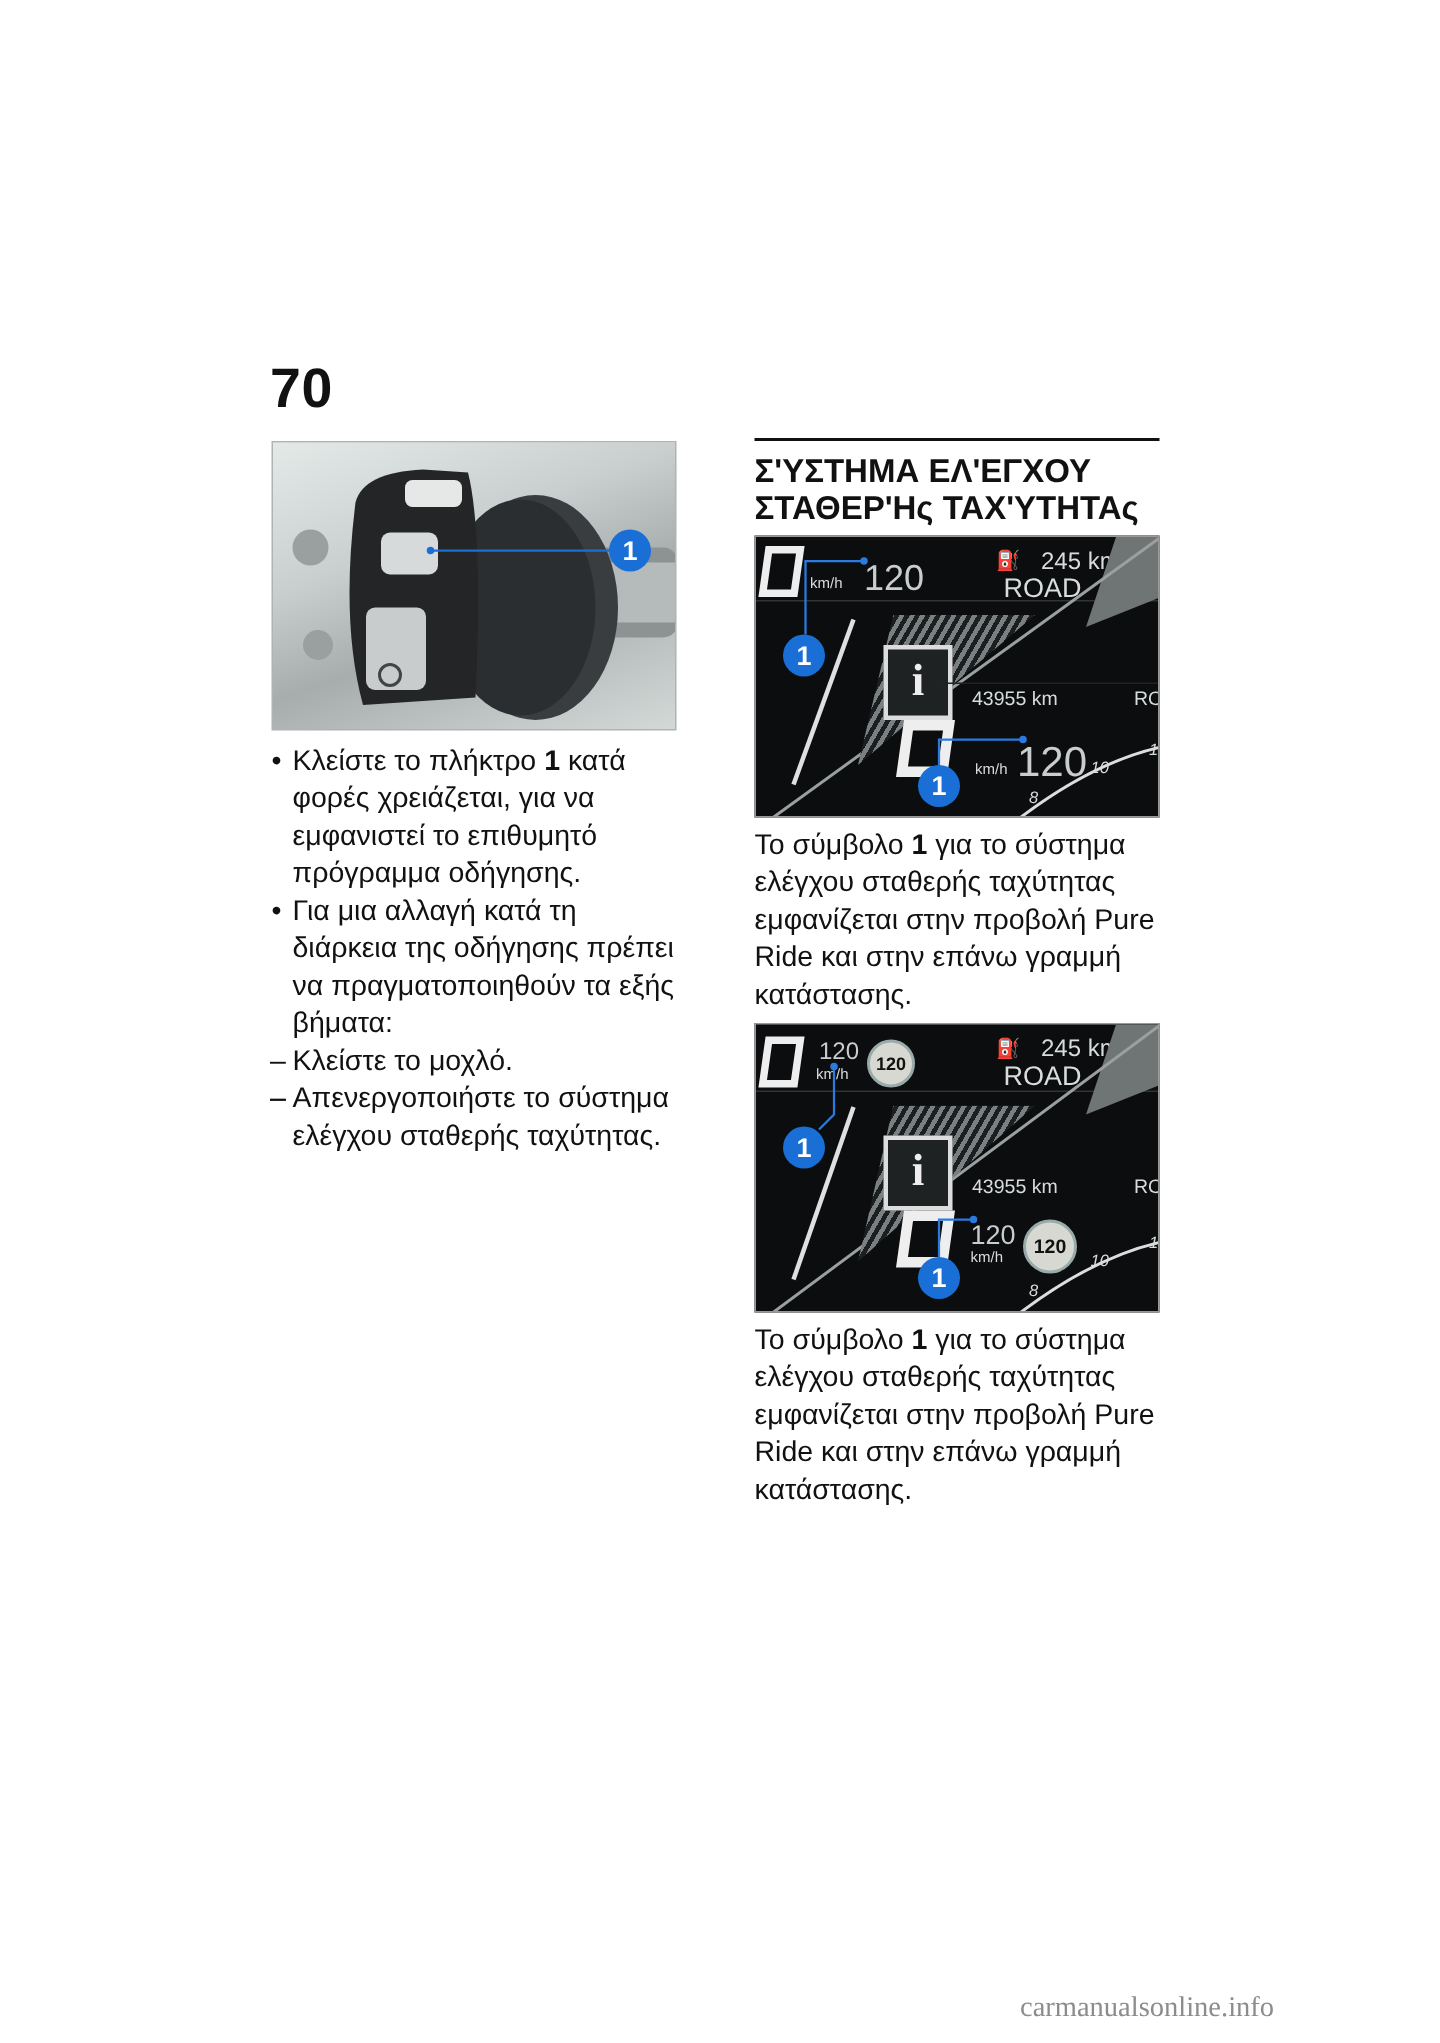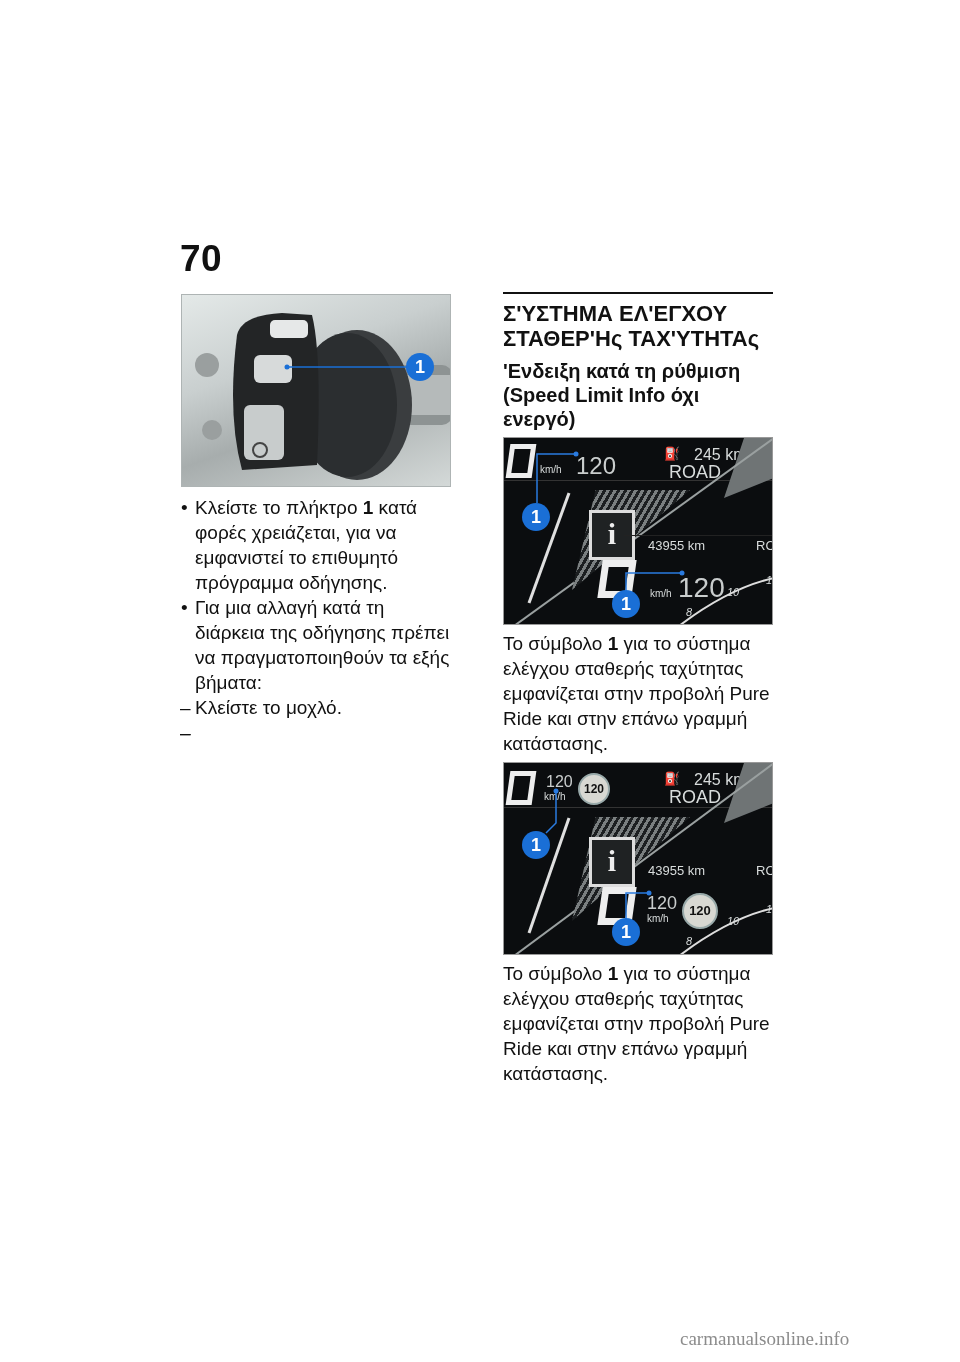--- a/index.html
+++ b/index.html
@@ -96,29 +96,29 @@
     </div>
     <div class="dash-item">
       <span class="dash">–</span>
       <span>Κλείστε το μοχλό.</span>
     </div>
     <div class="dash-item">
       <span class="dash">–</span>
     </div>
     <div class="dash-item">
       <span class="dash">–</span>
+      <span>Απενεργοποιήστε το σύστημα ελέγχου σταθερής ταχύτητας.</span>
     </div>
   </div>
 </div>
 
 <div class="right-col">
   <div class="rule"></div>
   <div class="section-title">Σ'ΥΣΤΗΜΑ ΕΛ'ΕΓΧΟΥ ΣΤΑΘΕΡ'Ης ΤΑΧ'ΥΤΗΤΑς</div>
 
-  <div class="sub-title">'Ενδειξη κατά τη ρύθμιση (Speed Limit Info όχι ενεργό)</div>
   <div class="dash-img" style="height:188px;">
 
     <div style="position:absolute;left:4px;top:6px;width:26px;height:34px;border:5px solid #eee;transform:skewX(-8deg);box-sizing:border-box;"></div>
     <span class="dtext" style="left:36px;top:26px;font-size:10px;">km/h</span>
     <span class="dtext" style="left:72px;top:14px;font-size:24px;color:#c9cdcd;">120</span>
     <span class="dtext" style="left:160px;top:8px;font-size:13px;">⛽</span>
     <span class="dtext" style="left:190px;top:8px;font-size:16px;">245 km</span>
     <span class="dtext" style="left:165px;top:24px;font-size:18px;">ROAD</span>
     <div style="position:absolute;left:0;top:42px;width:270px;height:1px;background:#333;"></div>
 

